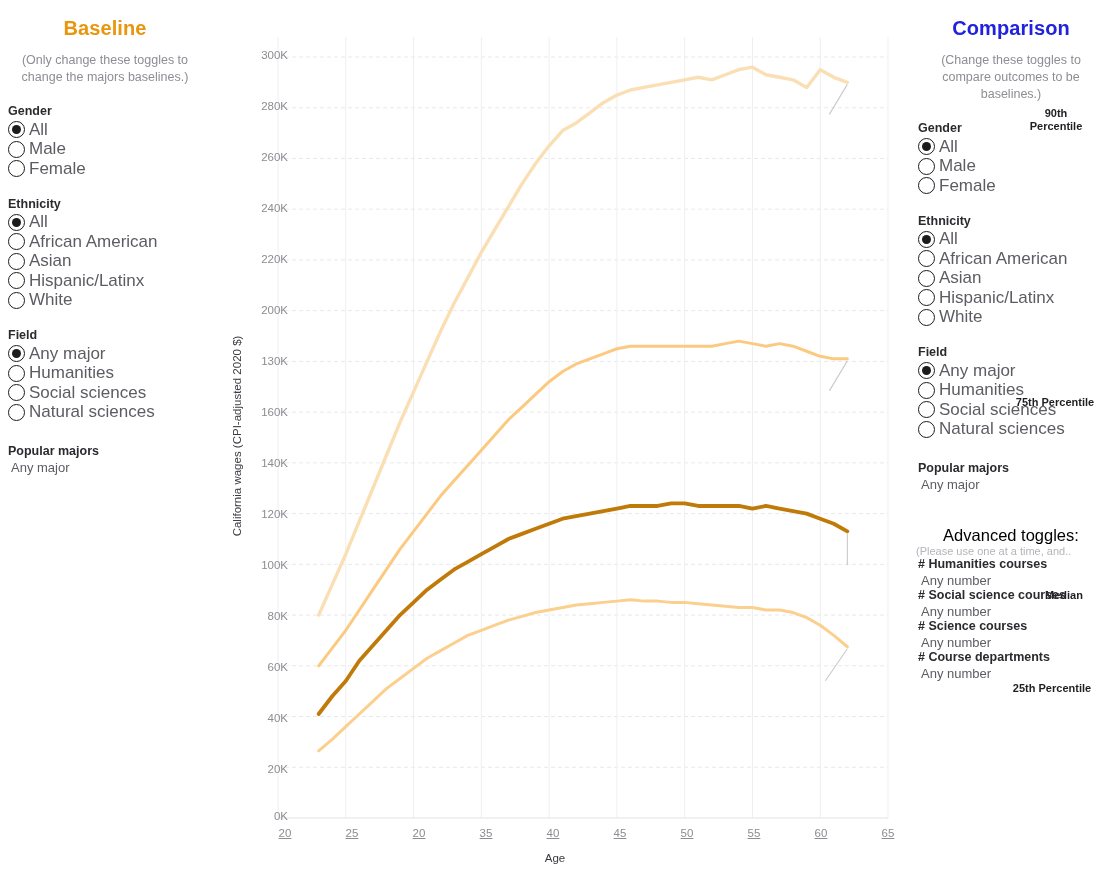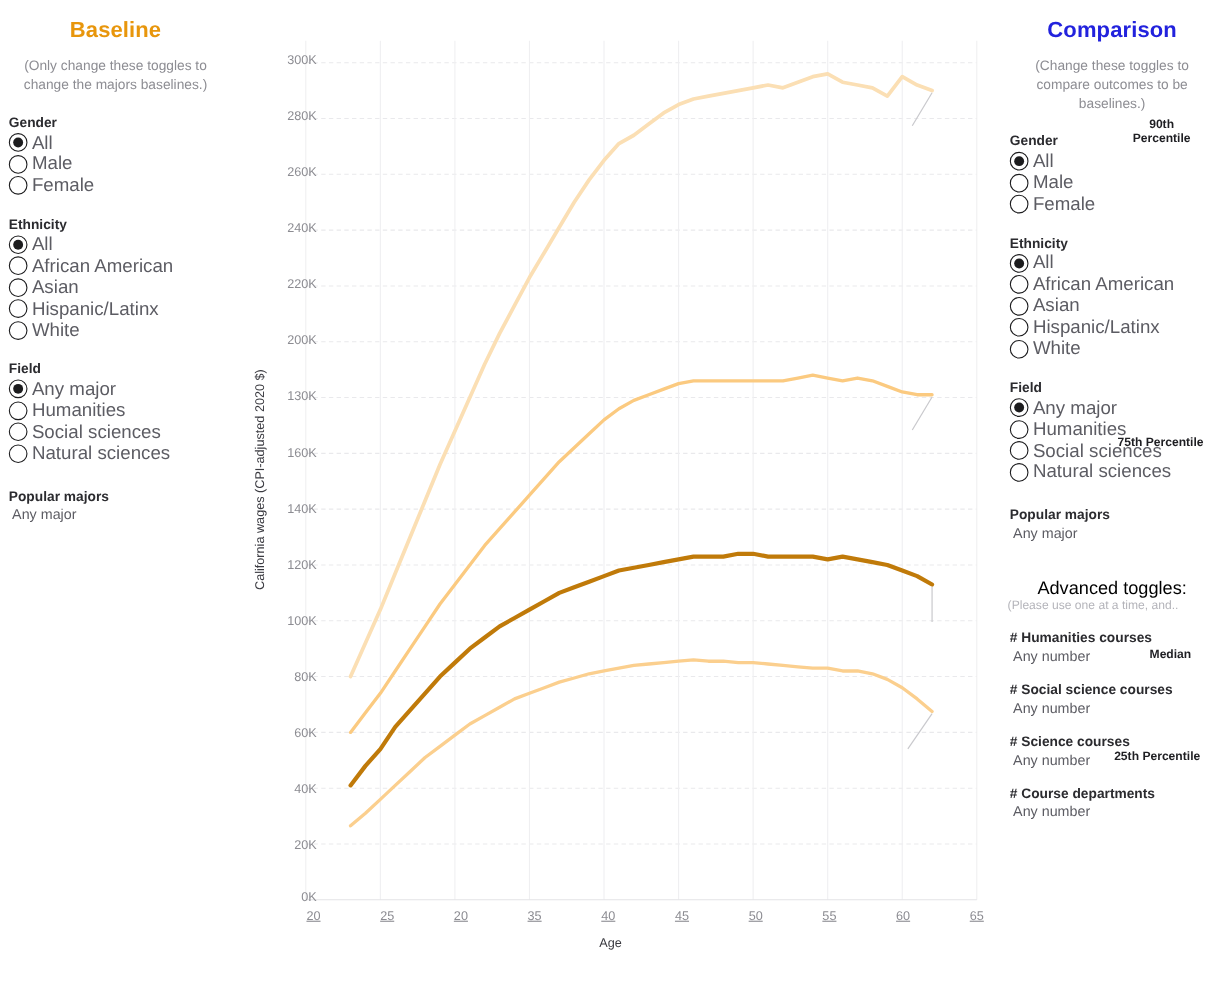--- a/index.html
+++ b/index.html
@@ -111,21 +111,21 @@
     margin-top: 34px;
   }
   .adv-note {
     font-size: 11px;
     color: #b4b4ba;
     margin-top: 0;
     padding-left: 10px;
     white-space: nowrap;
     overflow: hidden;
   }
-  .adv-item { margin-top: 16px; padding-left: 12px; }
+  .adv-item { margin-top: 0; padding-left: 12px; }
 
   
   #chart {
     position: absolute;
     left: 200px; top: 0;
     width: 710px; height: 893px;
   }
   .axis-title-y {
     position: absolute;
     left: -78px;

